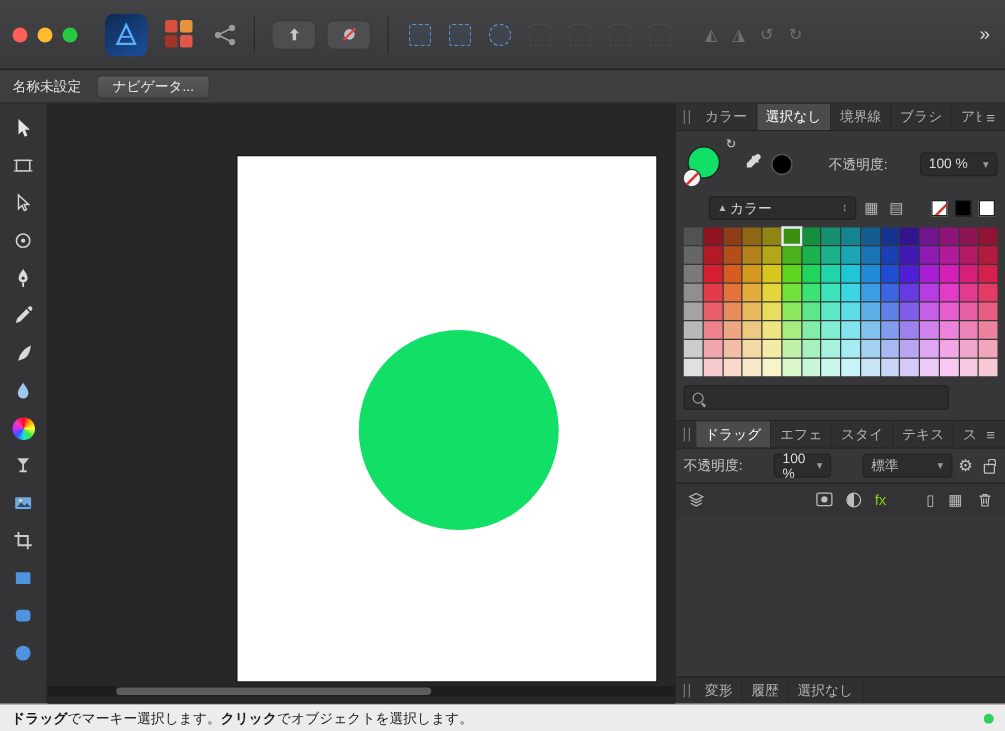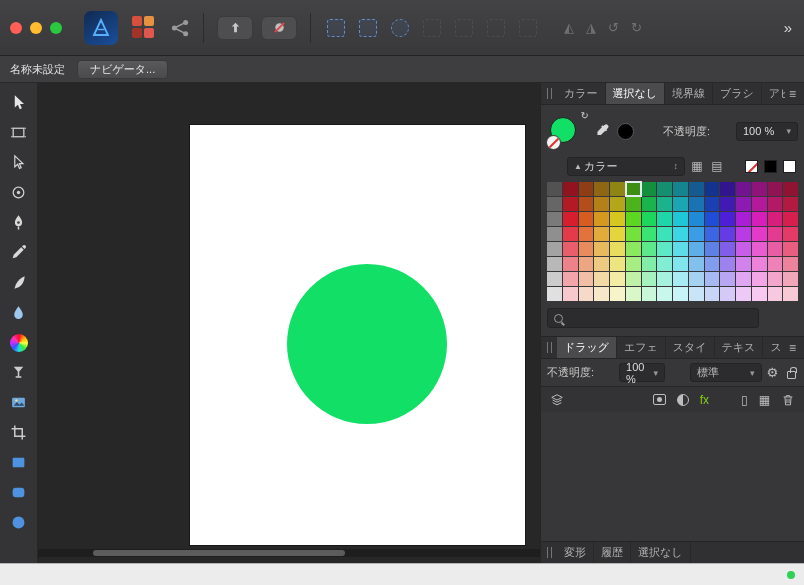--- a/index.html
+++ b/index.html
@@ -526,15 +526,16 @@
             <span class="tab">変形</span>
             <span class="tab">履歴</span>
             <span class="tab">選択なし</span>
           </div>
       </div>
 
     </aside>
   </div>
 
   <footer class="statusbar">
+    <span id="statusmsg"><span style="font-weight: bold;">ドラッグ</span><span>でマーキー選択します。</span><span style="font-weight: bold;">クリック</span><span>でオブジェクトを選択します。</span></span>
     <span class="dot" style="background: rgb(48, 209, 88);"></span>
   </footer>
 </div>
 
 </body></html>

